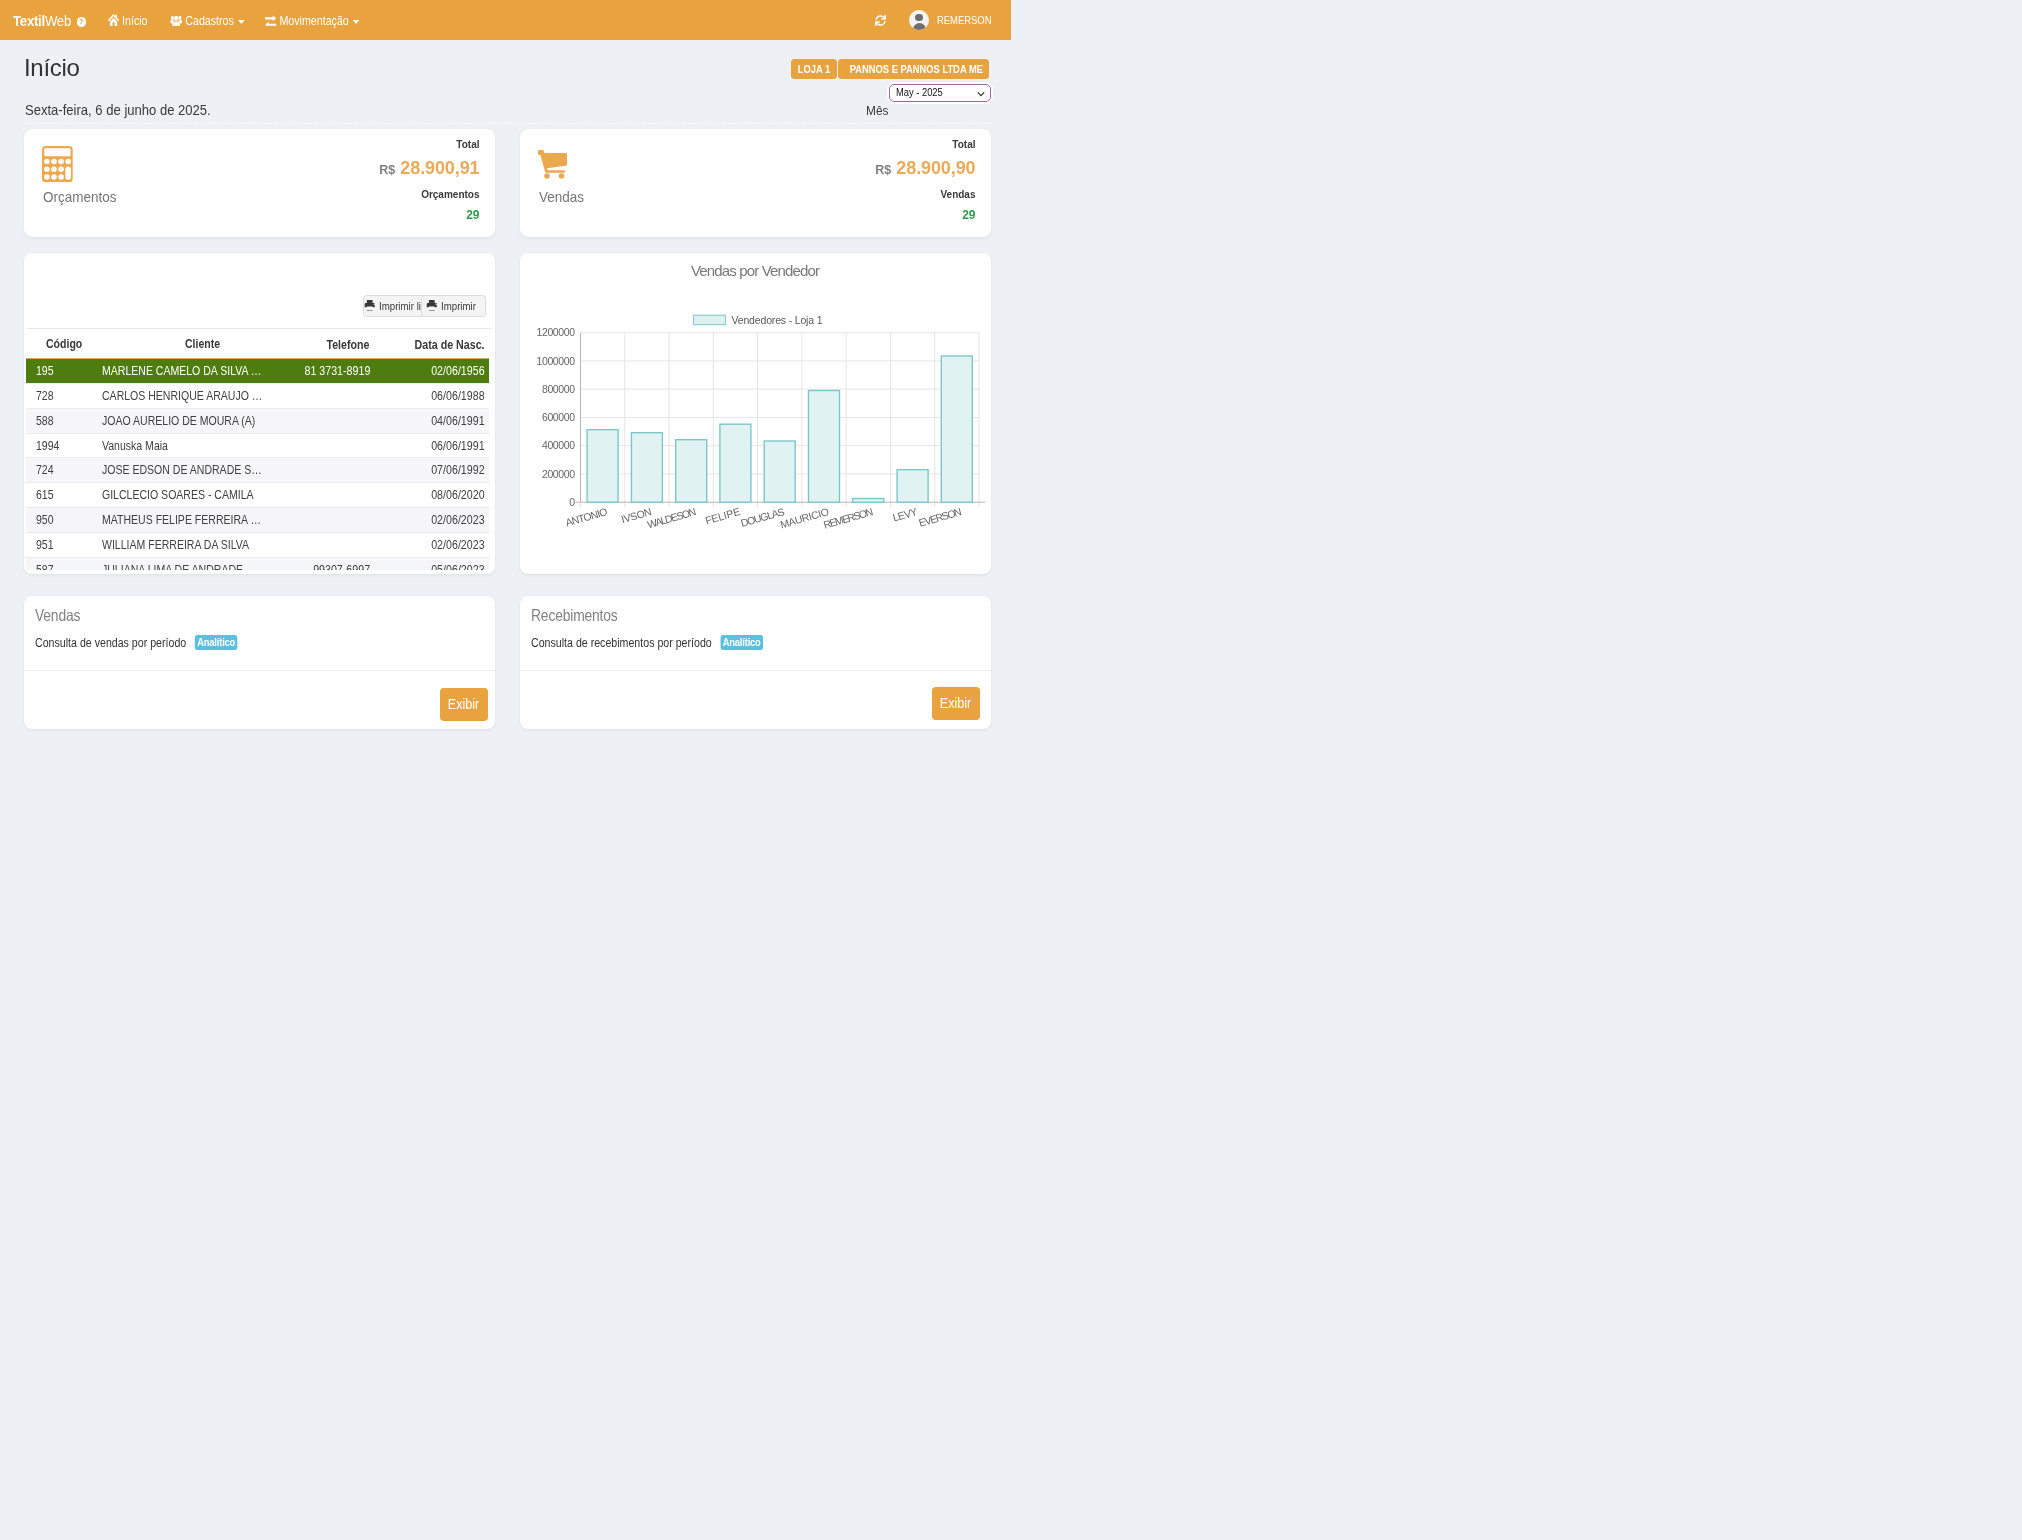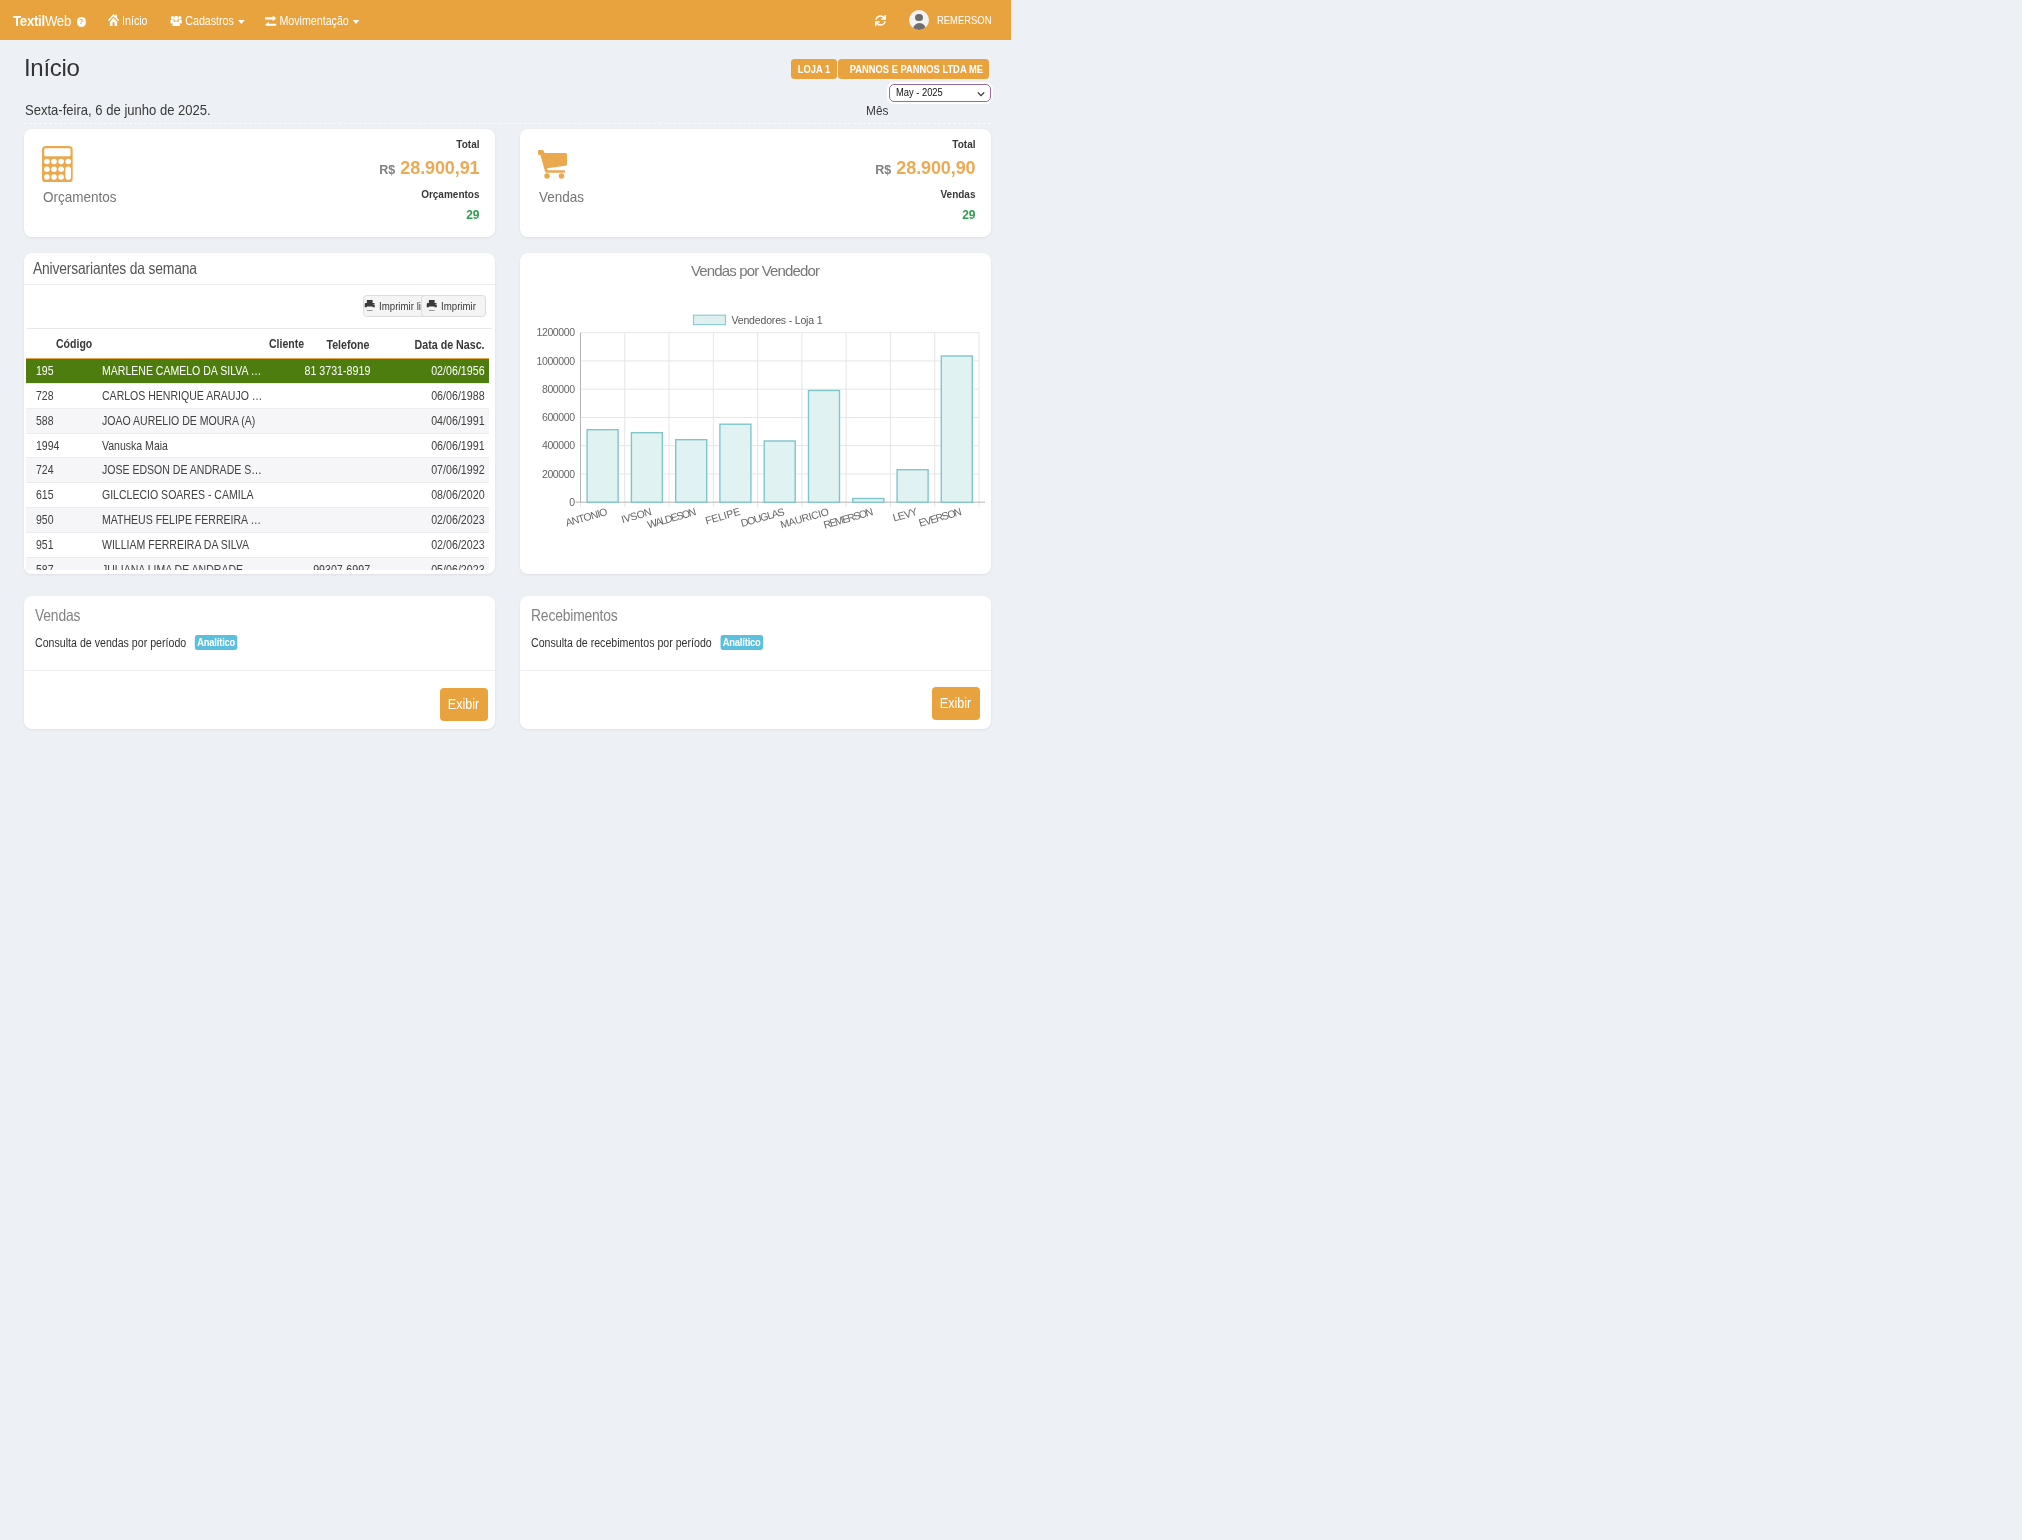--- a/index.html
+++ b/index.html
@@ -46,21 +46,21 @@
 #bday-card { left:23.5px; top:253.3px; width:471px; height:320.5px; overflow:hidden; }
 #bday-head { position:absolute; left:0; top:0; width:100%; height:31.5px; border-bottom:1px solid #ededed; }
 #bday-head .ptitle { position:absolute; left:9.5px; top:6px; }
 .pbtn { position:absolute; top:41.7px; height:22px; background:#f4f4f4; border:1px solid #dcdcdc; border-radius:3.5px; font-size:11px; color:#3a3a3a; line-height:20px; text-align:center; white-space:nowrap; }
 .pbtn svg { vertical-align:-1.5px; margin-right:4px; }
 .pbtn span { display:inline-block; transform:scaleX(0.88); transform-origin:0 50%; }
 #toolbar-sep { position:absolute; left:3px; top:74.5px; width:465px; border-top:1px solid #e8e8e8; }
 
 #btwrap { position:absolute; left:2.5px; top:80px; width:463px; height:237px; overflow:hidden; }
 table#bt { width:463px; border-collapse:collapse; font-size:13.5px; color:#404040; table-layout:fixed; }
-#bt th { font-weight:700; color:#383838; text-align:right; padding:3px 0 7px 0; font-size:13.5px; }
+#bt th { font-weight:700; color:#383838; text-align:center; padding:3px 0 7px 0; font-size:13.5px; }
 #bt td, #bt th { position:relative; } #bt td { padding:0; height:23.8px; line-height:23.8px; white-space:nowrap; }
 #bt .c1 { width:76px; padding-left:10px; }
 #bt .c2 { width:212px; } #bt .c1 .cx, #bt .c2 .cx { transform:scaleX(0.78); }
 #bt .c3 { width:56px; text-align:right; }
 #bt .c4 { padding-right:4px; }
 #bt .cx { display:inline-block; transform:scaleX(0.79); transform-origin:0 50%; }
 #bt .c3 .cx, #bt .c4 .cx { position:absolute; right:0; top:50%; transform:translateY(-50%) scaleX(0.79); transform-origin:100% 50%; } #bt .c4 .cx { right:4px; } #bt th.c3 .cx, #bt th.c4 .cx { top:42%; }
 #bt tbody tr { border-top:1px solid #ececec; }
 #bt tbody tr.hl { background:#4d7c0f; color:#fff; border-top-color:#e5a44e; }
 #bt tbody tr.st { background:#f6f6f8; }
@@ -161,23 +161,20 @@
   <div class="sumlabel">Vendas</div>
   <div class="tot">
     <div class="t1">Total</div>
     <div class="money"><span class="rs">R$</span> <span class="val">28.900,90</span></div>
     <div class="t2">Vendas</div>
     <div class="n">29</div>
   </div>
 </div>
 
 <div class="card" id="bday-card">
-  <div id="bday-head">
-      <div class="ptitle">Aniversariantes da semana</div>
-    </div>
   <div class="pbtn" style="left:314px; width:80.5px;margin-left:25px;">
     <svg width="11.5" height="11.5" viewBox="0 0 512 512">
         <path fill="#3a3a3a" d="M128 0h256v128h-256zM424 128H88c-30.9 0-56 25.1-56 56v136h96v128h256V320h96V184c0-30.9-25.1-56-56-56zm-40 344H128V288h256v184zm64-248c-13.3 0-24-10.7-24-24s10.7-24 24-24 24 10.7 24 24-10.7 24-24 24z"></path>
       </svg><span>Imprimir lista</span></div>
   <div class="pbtn" style="left:397.5px; width:65px;">
     <svg width="11.5" height="11.5" viewBox="0 0 512 512">
         <path fill="#3a3a3a" d="M128 0h256v128h-256zM424 128H88c-30.9 0-56 25.1-56 56v136h96v128h256V320h96V184c0-30.9-25.1-56-56-56zm-40 344H128V288h256v184zm64-248c-13.3 0-24-10.7-24-24s10.7-24 24-24 24 10.7 24 24-10.7 24-24 24z"></path>
       </svg><span>Imprimir</span></div>
   <div id="toolbar-sep"></div>
   <div id="btwrap">

